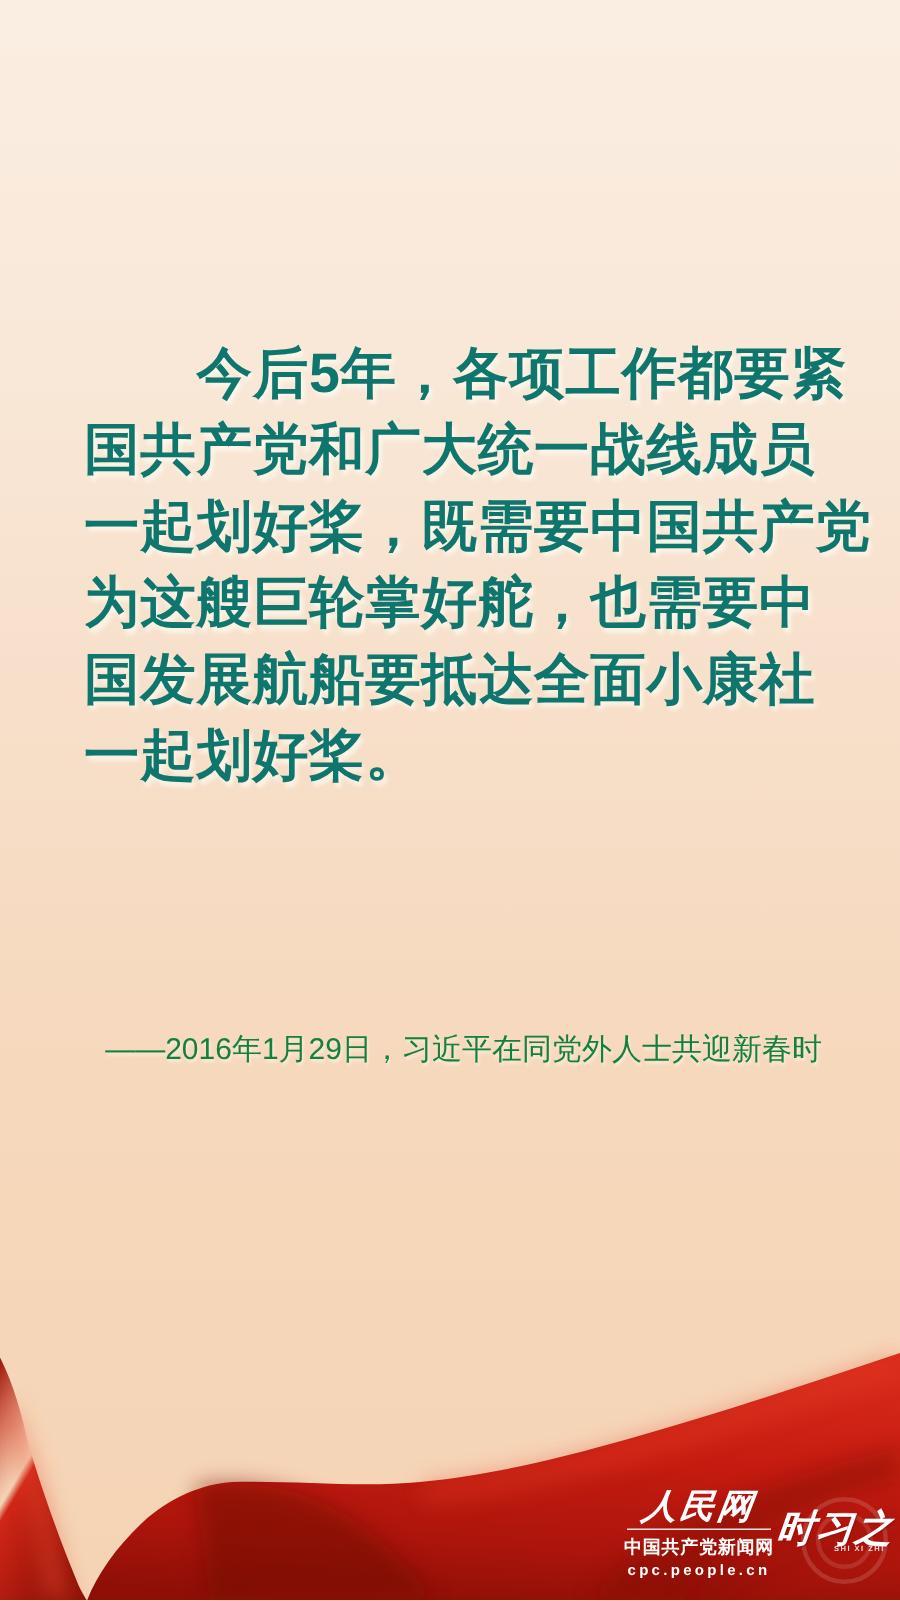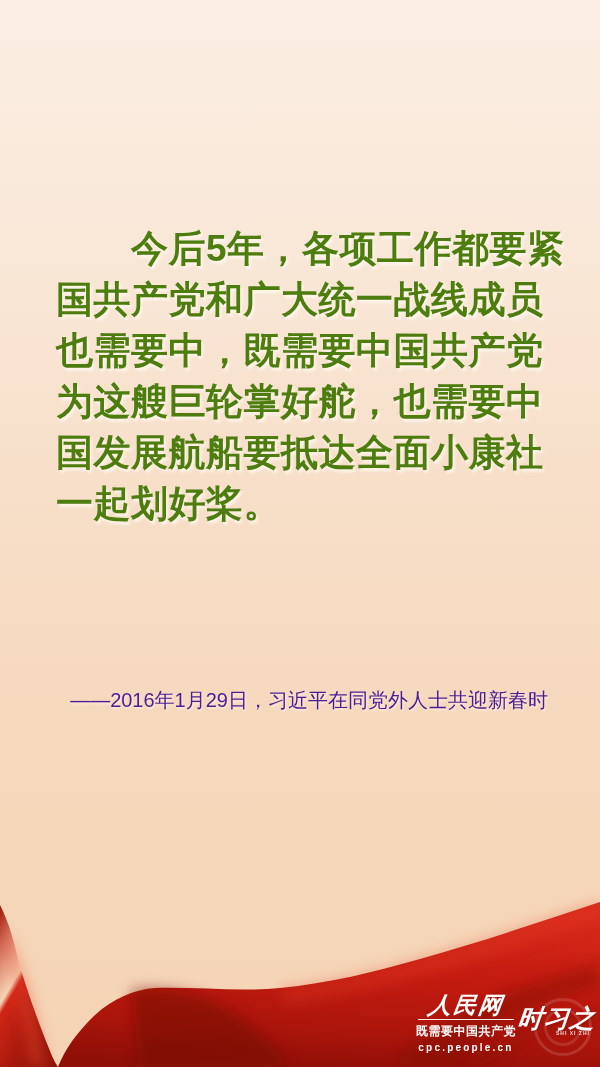--- a/index.html
+++ b/index.html
@@ -4,30 +4,30 @@
 <style>
   html,body{margin:0;padding:0;}
   body{
     width:600px;height:1067px;position:relative;overflow:hidden;
     font-family:"Liberation Sans",sans-serif;
     background:linear-gradient(180deg,#faeee2 0%,#f9e8d8 22%,#f7dfc9 45%,#f6d8bc 68%,#f5d4b5 100%);
   }
   
   .quote{
     position:absolute;left:56px;top:223px;width:492px;
-    color:#4d7c0f;font-weight:bold;font-size:37px;line-height:51px;
+    color:#0f766e;font-weight:bold;font-size:37px;line-height:51px;
     letter-spacing:.5px;
     text-shadow:2px 3px 3px rgba(255,252,244,.75);
   }
   .quote .line{white-space:nowrap;}
   .quote .line.indent{padding-left:75px;}
   
   .attribution{
     position:absolute;left:40px;top:685px;width:508px;
-    color:#4c1d95;font-size:20px;line-height:30px;text-align:right;
+    color:#15803d;font-size:20px;line-height:30px;text-align:right;
     text-shadow:1px 2px 2px rgba(255,252,244,.6);
   }
   .attribution .attr-line{white-space:nowrap;}
   
   .ribbon{position:absolute;left:0;top:837px;width:600px;height:230px;}
   
   .people-logo{
     position:absolute;left:416px;top:992px;width:100px;
     color:#ffffff;text-align:center;
   }
@@ -93,34 +93,34 @@
   <path d="M600,128 C500,152 430,182 392,230 L455,230 C482,194 540,164 600,150 Z" fill="#7c0c05" opacity="0.4" filter="url(#soft)"></path>
   <path d="M600,172 C540,186 482,206 450,230 L482,230 C512,206 560,192 600,184 Z" fill="#7c0c05" opacity="0.3" filter="url(#soft)"></path>
 
   <path d="M0,68 C10,88 14,105 19,126 C26,150 38,185 50,214 C53,222 56,227 58,230 L0,230 Z" fill="url(#foldGrad)"></path>
   <path d="M8,98 C18,122 30,156 38,190 C42,208 46,221 47,230 L30,230 C28,196 18,142 4,106 Z" fill="#e8482e" opacity="0.5" filter="url(#soft)"></path>
 </svg>
 
 <div class="quote">
   <div class="line indent">今后5年，各项工作都要紧</div>
   <div class="line">国共产党和广大统一战线成员</div>
-  <div class="line">也需要中，既需要中国共产党</div>
+  <div class="line">一起划好桨，既需要中国共产党</div>
   <div class="line">为这艘巨轮掌好舵，也需要中</div>
   <div class="line">国发展航船要抵达全面小康社</div>
   <div class="line">一起划好桨。</div>
 </div>
 
 <div class="attribution">
   <div class="attr-line">——2016年1月29日，习近平在同党外人士共迎新春时</div>
 </div>
 
 <div class="people-logo">
   <div class="people-script">人民网</div>
   <div class="people-divider"></div>
-  <div class="people-sitename">既需要中国共产党</div>
+  <div class="people-sitename">中国共产党新闻网</div>
   <div class="people-domain">cpc.people.cn</div>
 </div>
 
 <div class="sxz-logo">
   <div class="sxz-swirl"></div>
   <div class="sxz-swirl-inner"></div>
   <div class="sxz-text">时习之</div>
   <div class="sxz-sub">SHI XI ZHI</div>
 </div>
 

